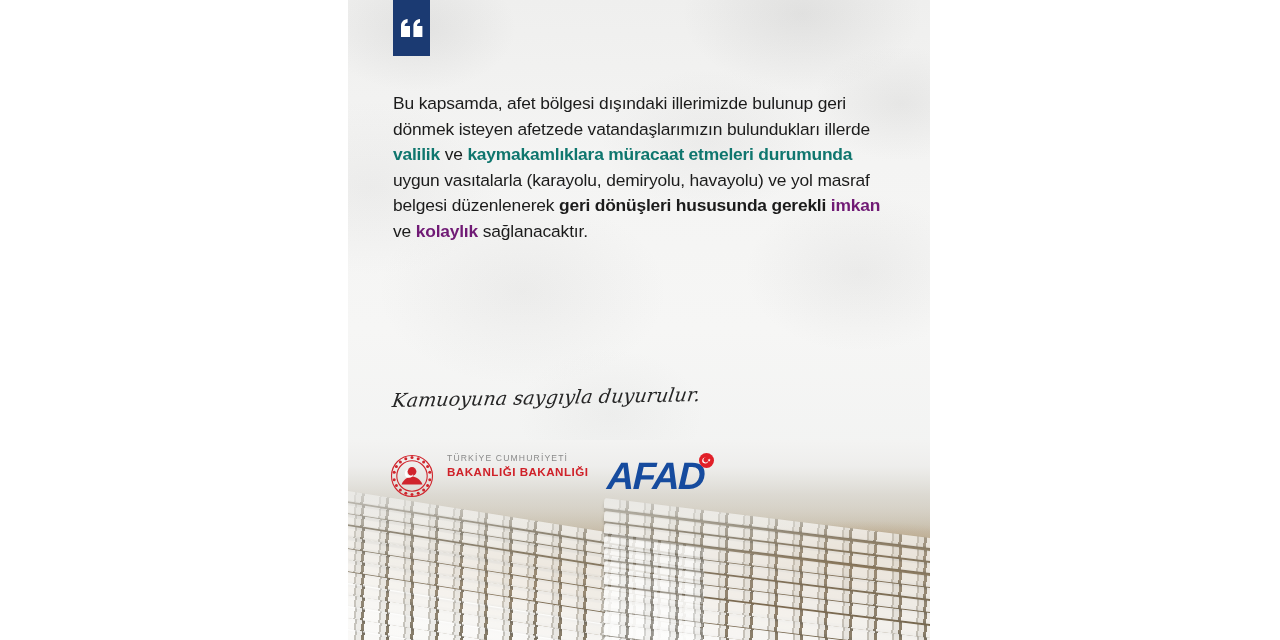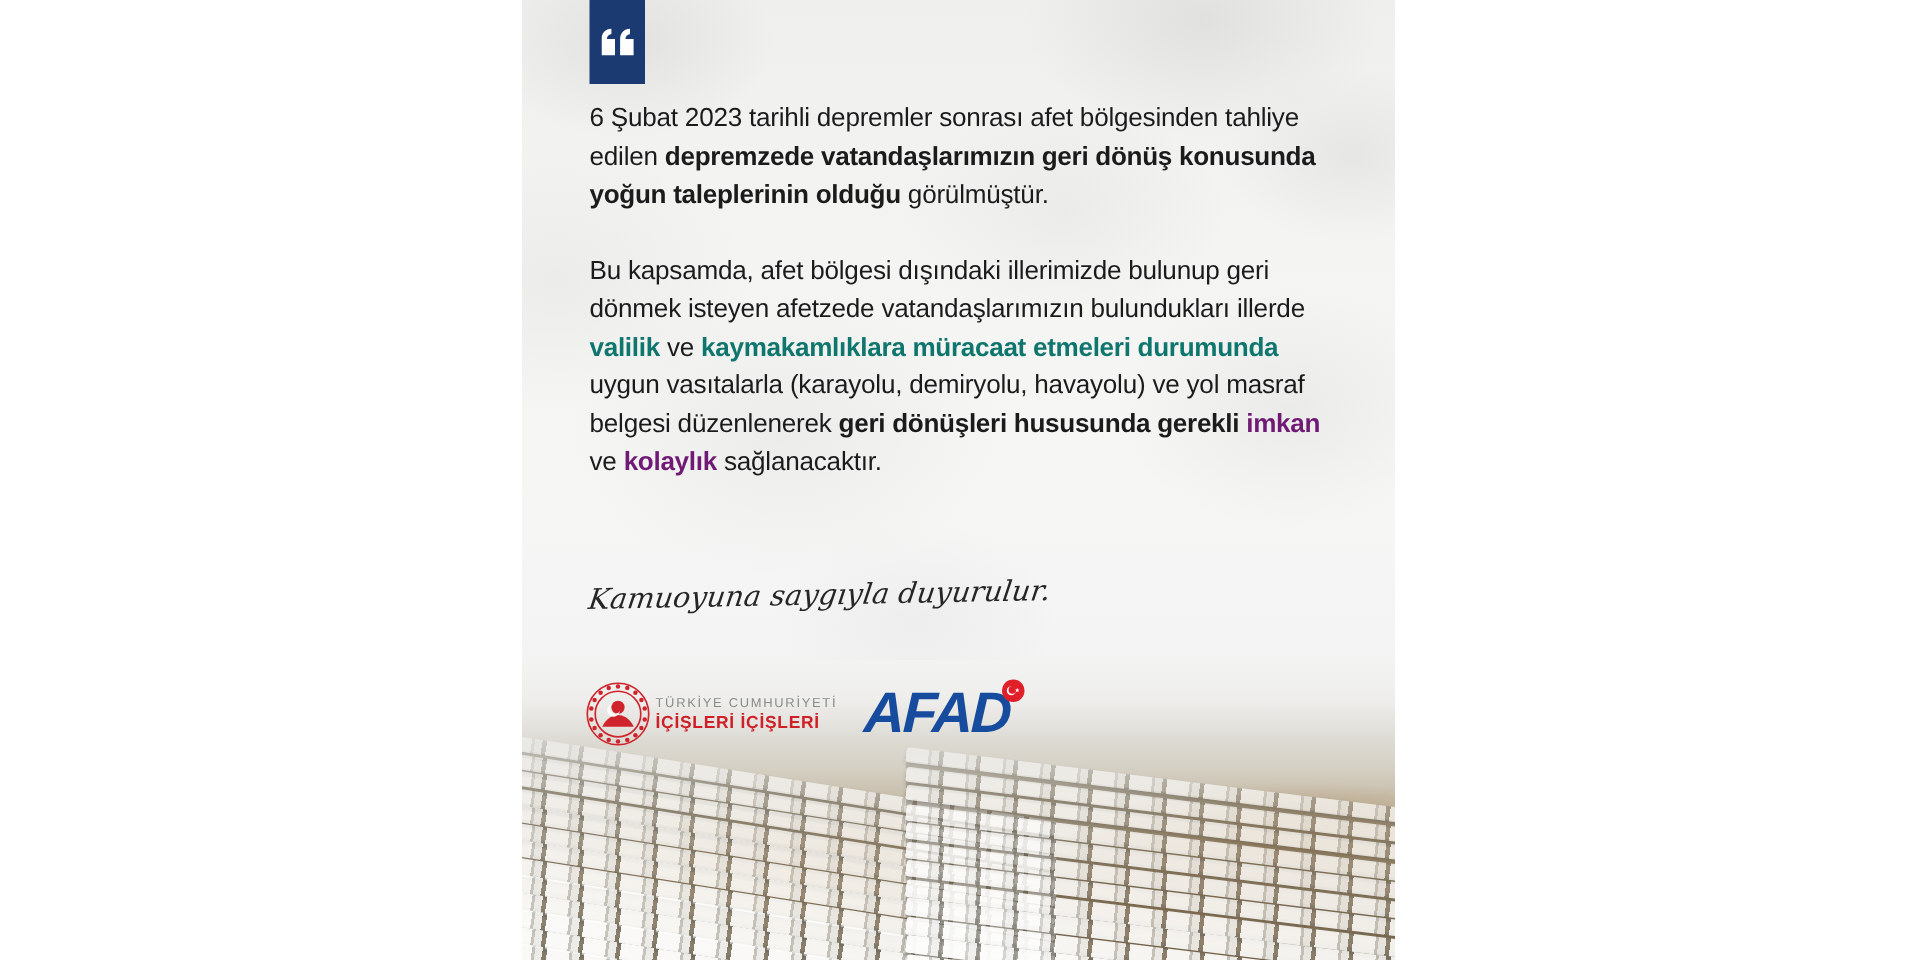--- a/index.html
+++ b/index.html
@@ -152,21 +152,21 @@
   .logos {
     position: absolute;
     left: 42px;
     top: 454px;
     z-index: 30;
     display: flex;
     align-items: center;
     gap: 18px;
   }
 
-  .ministry-logo { display:flex; align-items:center; gap:3px; }
+  .ministry-logo { display:flex; gap:13px; }
   .seal { width: 44px; height: 44px; flex:0 0 auto; }
   .ministry-text { line-height: 1; padding-bottom:1px; }
   .ministry-text .l1 {
     font-size: 8.6px;
     letter-spacing: 1.15px;
     color: #8a8a8a;
     font-weight: 500;
     display: block;
     margin-bottom: 3px;
   }
@@ -267,21 +267,20 @@
     </div>
 
     <div class="quote-block">
       <svg width="22" height="18" viewBox="0 0 22 18" aria-hidden="true">
         <path d="M0 18 V7.2 C0 3.0 2.6 0.4 6.6 0 V3.6 C4.6 4.0 3.6 5.2 3.6 7.0 H9 V18 Z" fill="#ffffff"></path>
         <path d="M12.4 18 V7.2 C12.4 3.0 15.0 0.4 19.0 0 V3.6 C17.0 4.0 16.0 5.2 16.0 7.0 H21.4 V18 Z" fill="#ffffff"></path>
       </svg>
     </div>
 
     <div class="body-text">
-      <p class="para1"><span>6 Şubat 2023 tarihli depremler sonrası afet bölgesinden tahliye edilen </span><b>depremzede vatandaşlarımızın geri dönüş konusunda yoğun taleplerinin olduğu</b><span> görülmüştür.</span></p>
 
       <p class="para2"><span>Bu kapsamda, afet bölgesi dışındaki illerimizde bulunup geri dönmek isteyen afetzede vatandaşlarımızın bulundukları illerde </span><span class="hl-blue">valilik</span><span> ve </span><span class="hl-blue">kaymakamlıklara müracaat etmeleri durumunda</span><span> uygun vasıtalarla (karayolu, demiryolu, havayolu) ve yol masraf belgesi düzenlenerek </span><b>geri dönüşleri hususunda gerekli</b><span> </span><span class="hl-red">imkan</span><span> ve </span><span class="hl-red">kolaylık</span><span> sağlanacaktır.</span></p>
     </div>
 
     <div class="signature">Kamuoyuna saygıyla duyurulur.</div>
 
     <div class="logos">
 
       <div class="ministry-logo">
         <span class="seal">
@@ -308,21 +307,21 @@
               <circle cx="10.4" cy="7.9" r="1.5"></circle>
                 <circle cx="15.8" cy="4.7" r="1.5"></circle>
             </g>
             <circle cx="22" cy="17.5" r="4.4" fill="#d0242c"></circle>
             <path d="M11.5 30.5 C14 24.5 19 22.6 22 22.6 C25 22.6 30 24.5 32.5 30.5 Z" fill="#d0242c"></path>
             <path d="M18.6 15.4 a3.4 3.4 0 1 0 4.6 4.6 a4.2 4.2 0 1 1 -4.6 -4.6 Z" fill="#ffffff"></path>
           </svg>
         </span>
         <span class="ministry-text">
           <span class="l1">TÜRKİYE CUMHURİYETİ</span>
-          <span class="l2">İÇİŞLERİ İÇİŞLERİ</span>
+          <span class="l2">BAKANLIĞI BAKANLIĞI</span>
         </span>
       </div>
 
       <div class="afad-logo">
         <span class="afad-word">AFAD</span>
         <span class="afad-badge">
           <svg width="11" height="11" viewBox="0 0 11 11" aria-hidden="true">
             <path d="M7.2 5.5 a3 3 0 1 1 -2.4 -2.94 a2.45 2.45 0 1 0 2.4 2.94 Z" fill="#ffffff"></path>
             <path d="M8.15 3.55 l.42 1.05 1.05.1 -.8.7 .25 1.05 -.92-.57 -.92.57 .25-1.05 -.8-.7 1.05-.1 Z" fill="#ffffff"></path>
           </svg>

